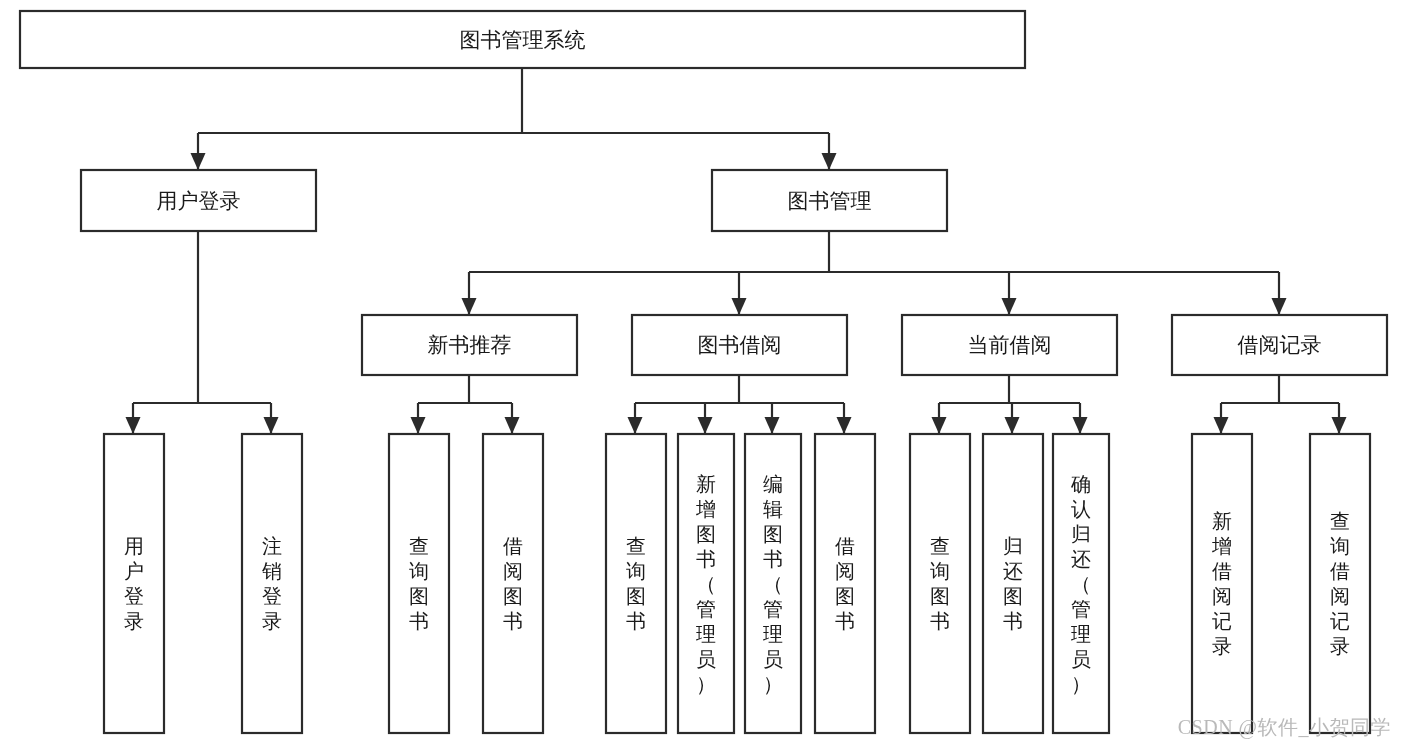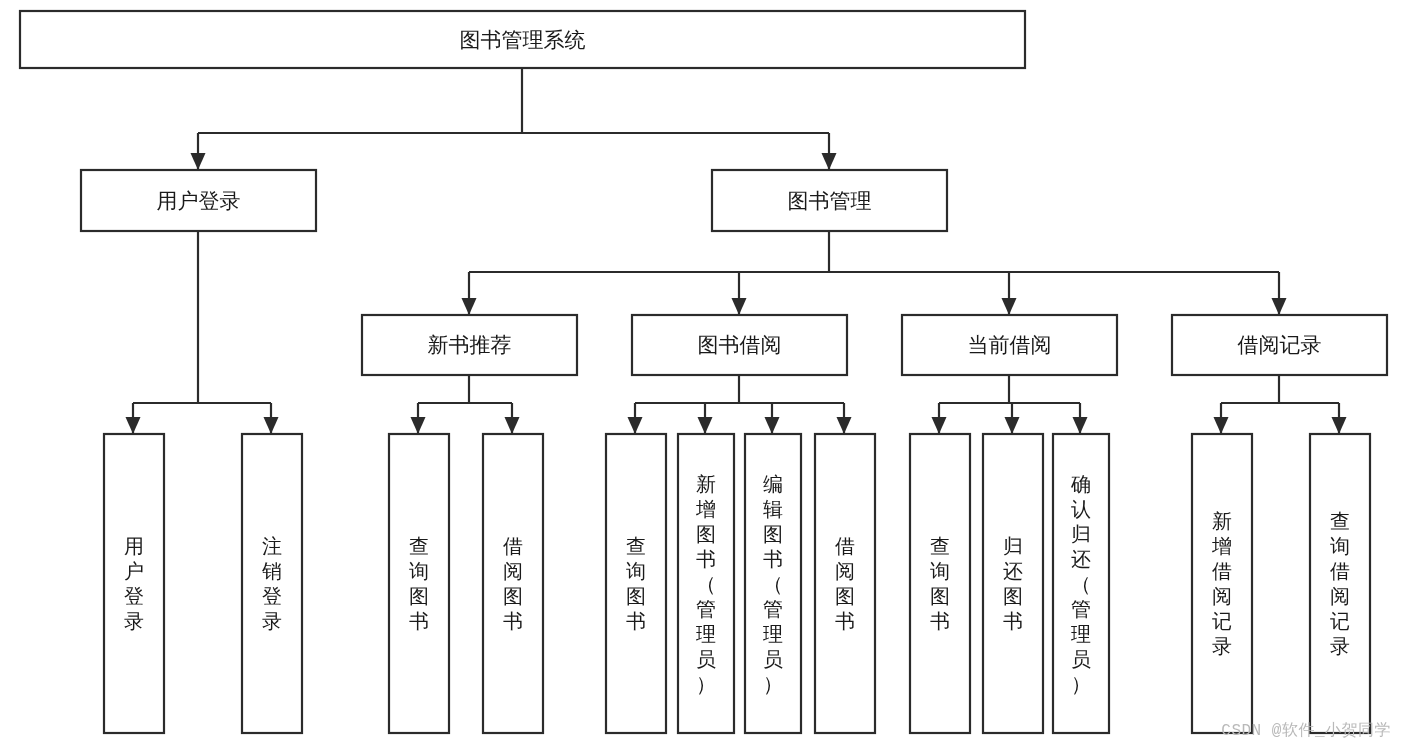--- a/index.html
+++ b/index.html
@@ -50,22 +50,22 @@
     stroke-linecap: butt;
   }
   .arrow-head {
     fill: #2b2b2b;
     stroke: none;
   }
   .watermark {
     position: absolute;
     right: 14px;
     bottom: 6px;
-    font-family: Liberation Mono, monospace;
-    font-size: 16px;
+    font-family: Liberation Serif, serif;
+    font-size: 20px;
     color: #b9b9b9;
     letter-spacing: 0.5px;
     white-space: nowrap;
     user-select: none;
   }
 </style>
 </head>
 <body>
 
 <div id="canvas">

